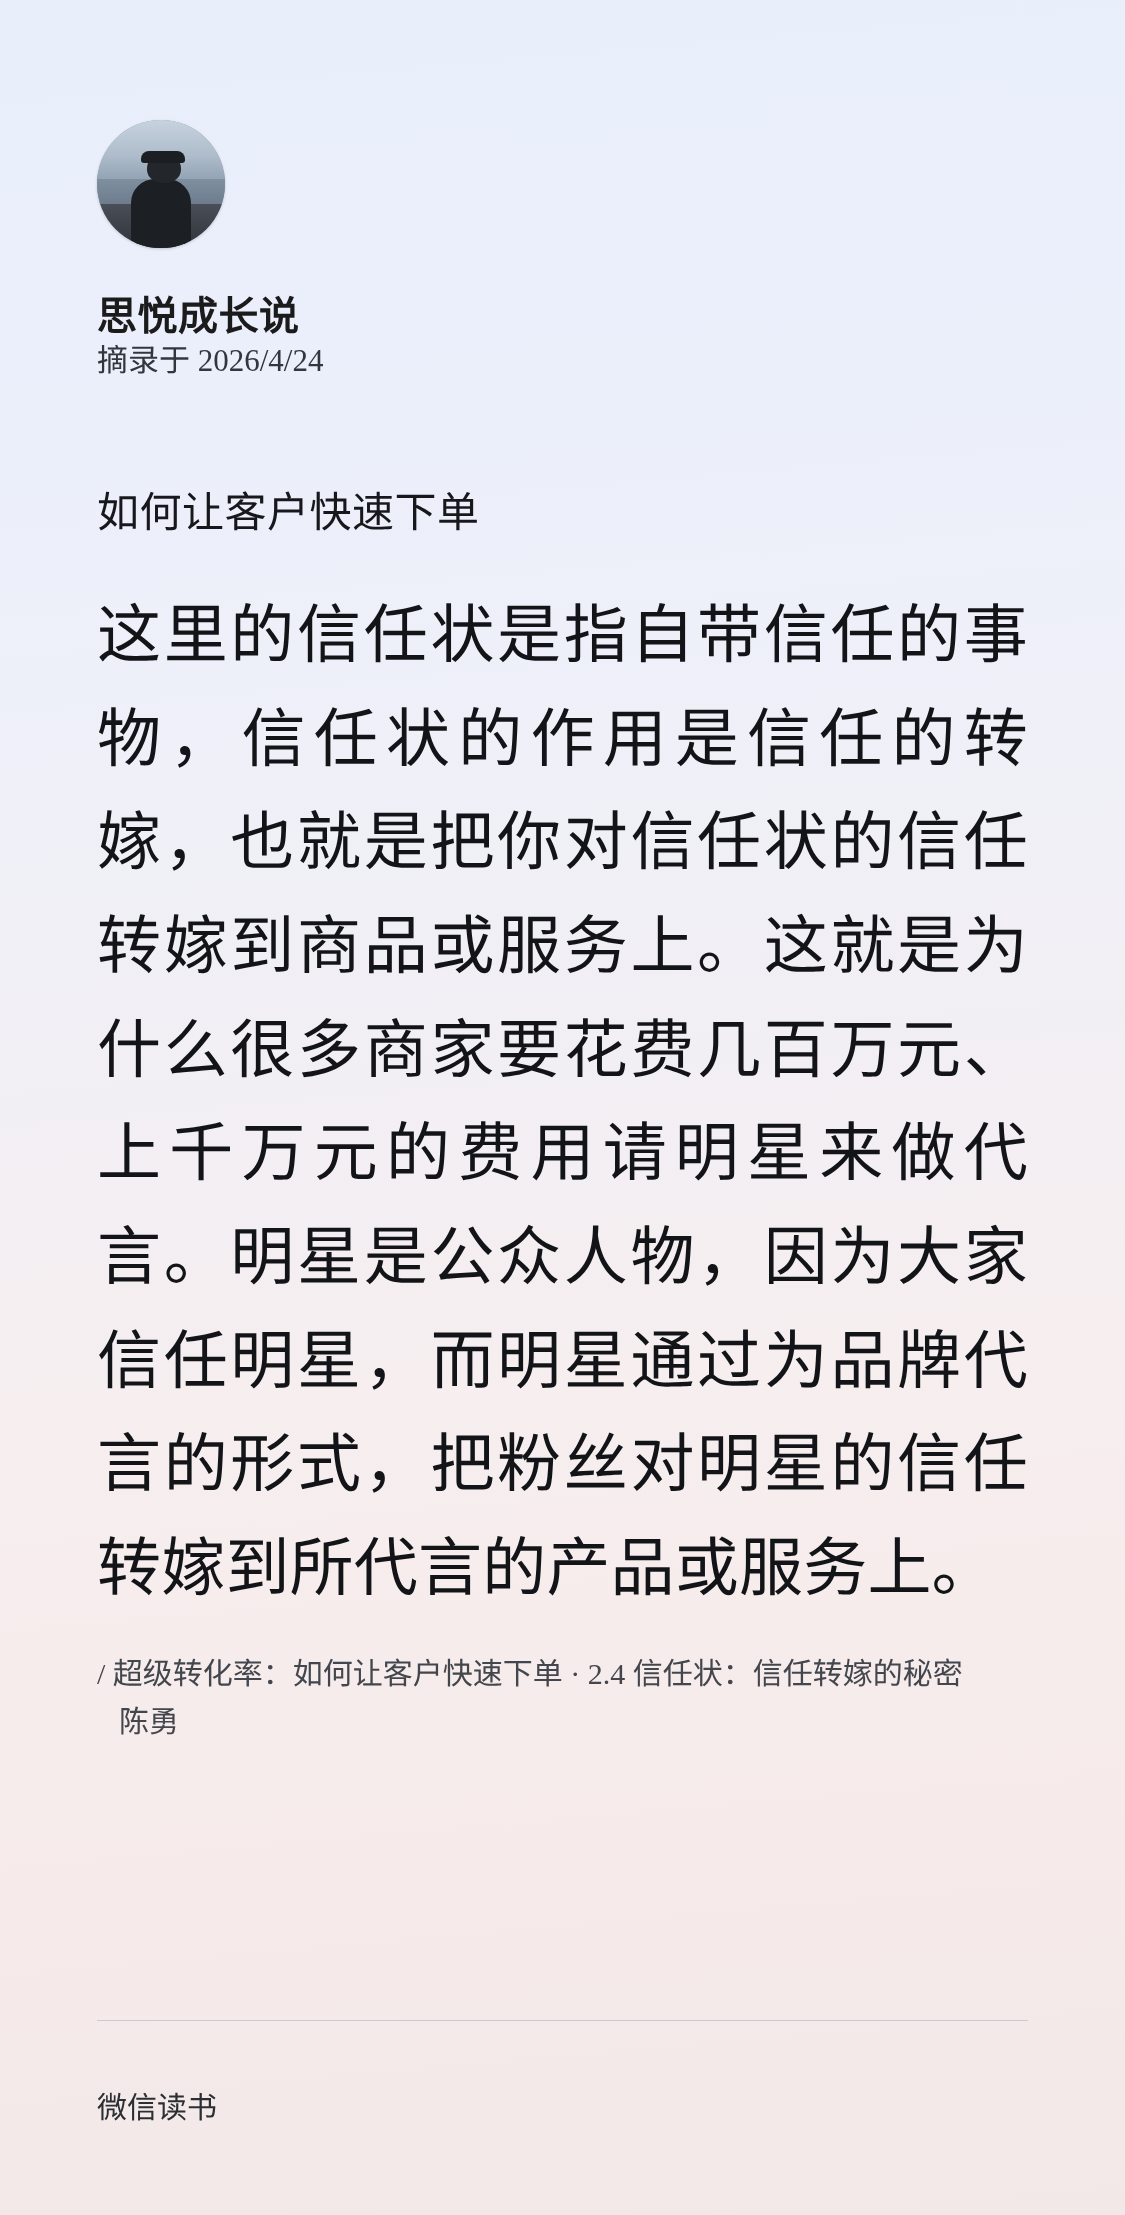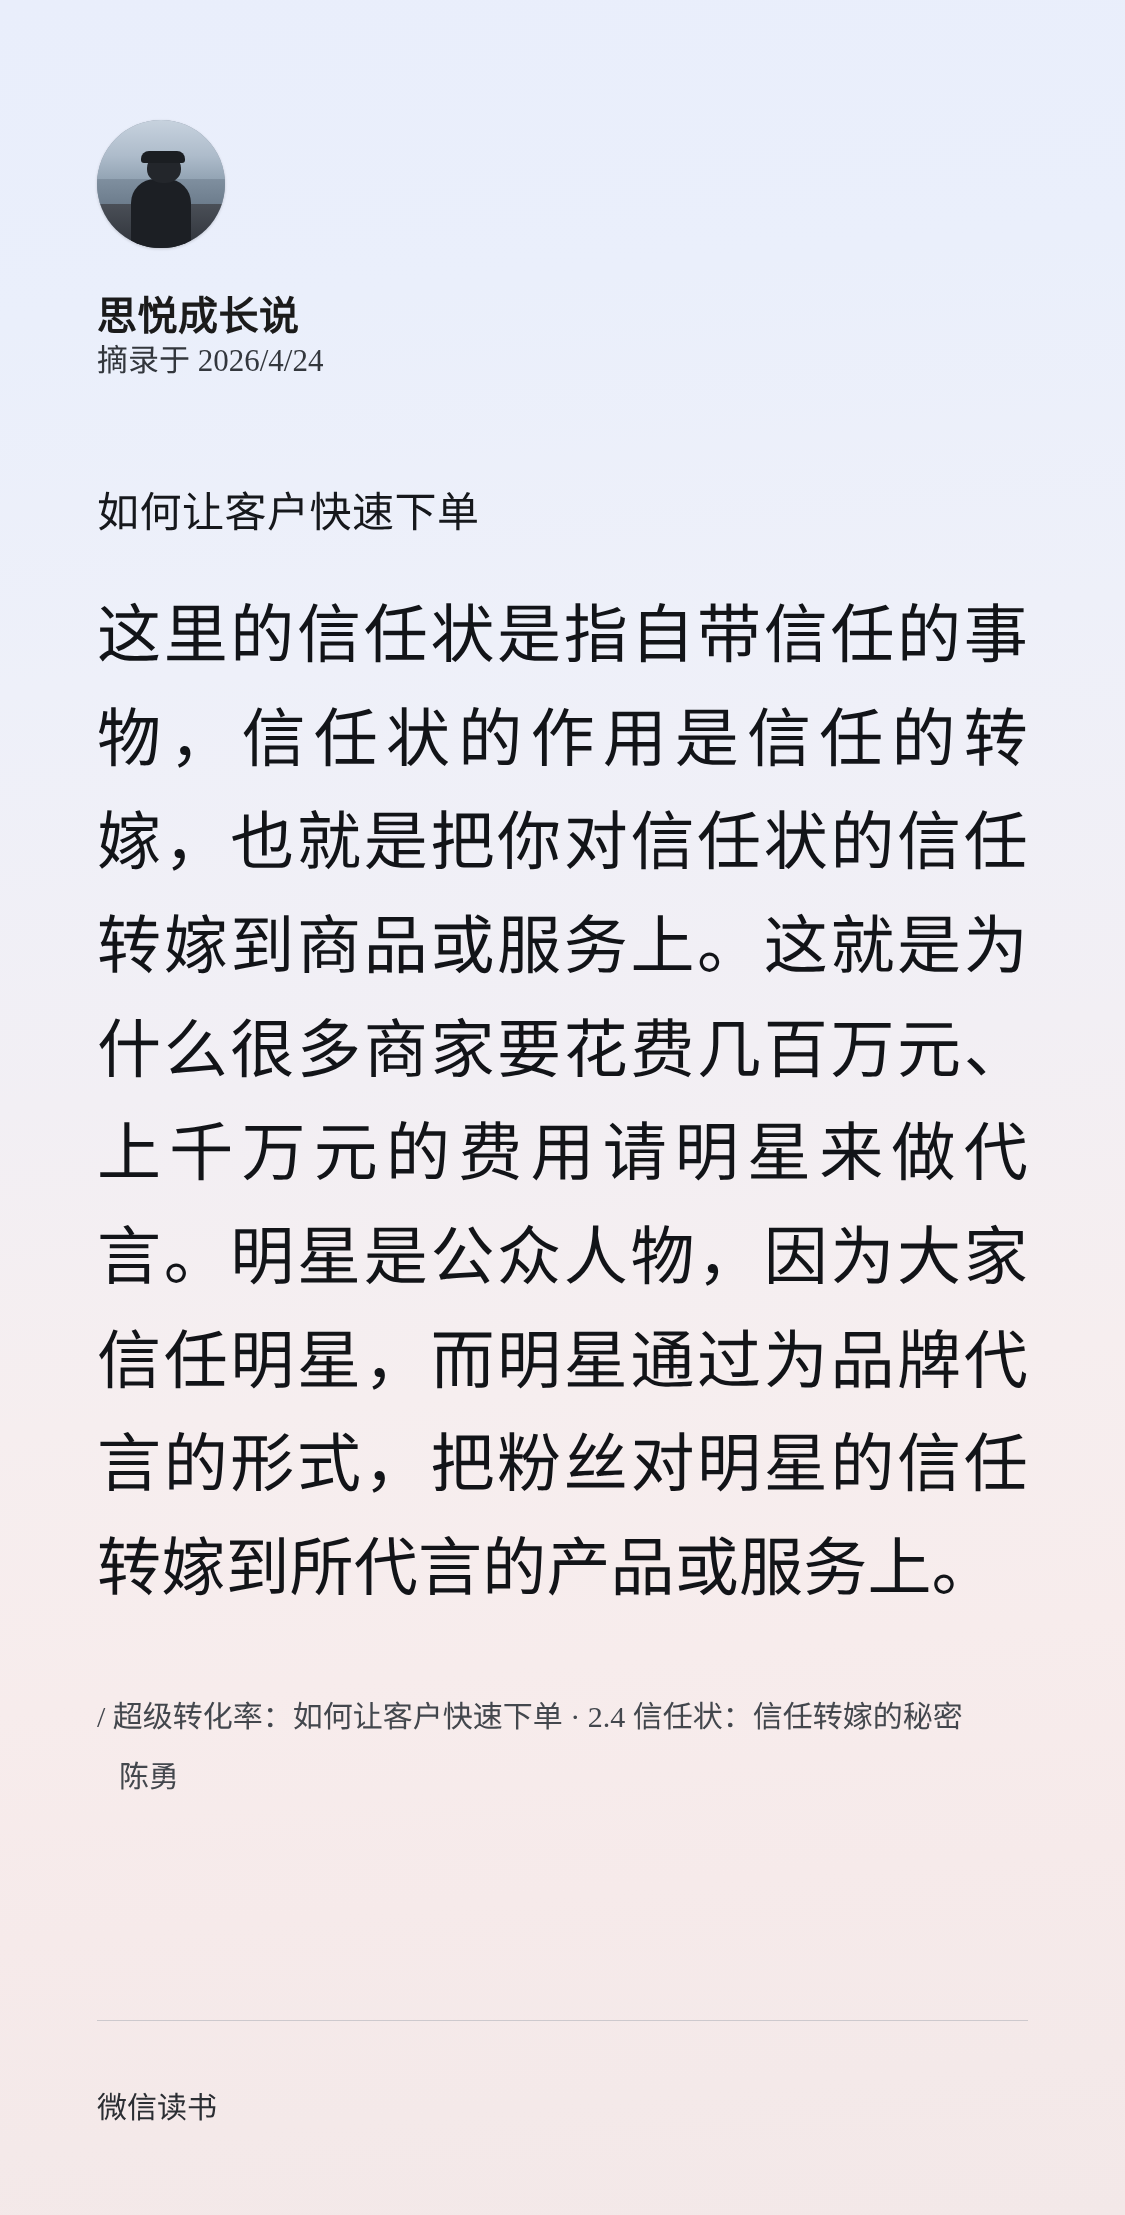--- a/index.html
+++ b/index.html
@@ -126,28 +126,28 @@
   .paragraph {
     margin-top: 42px;
     font-size: 64px;
     line-height: 1.62;
     color: #121418;
     text-align: justify;
     letter-spacing: 0.2px;
   }
 
   .source {
-    margin-top: 73px;
+    margin-top: 30px;
     font-size: 30px;
     line-height: 1.55;
     color: #43474d;
     font-family: "Liberation Serif", "DejaVu Serif", serif;
   }
   .source-author {
-    margin-top: 12px;
+    margin-top: 0;
     margin-left: 22px;
     font-size: 30px;
     color: #43474d;
     font-family: "Liberation Serif", "DejaVu Serif", serif;
   }
 
   
   .footer {
     margin-top: auto;
     padding-bottom: 88px;

